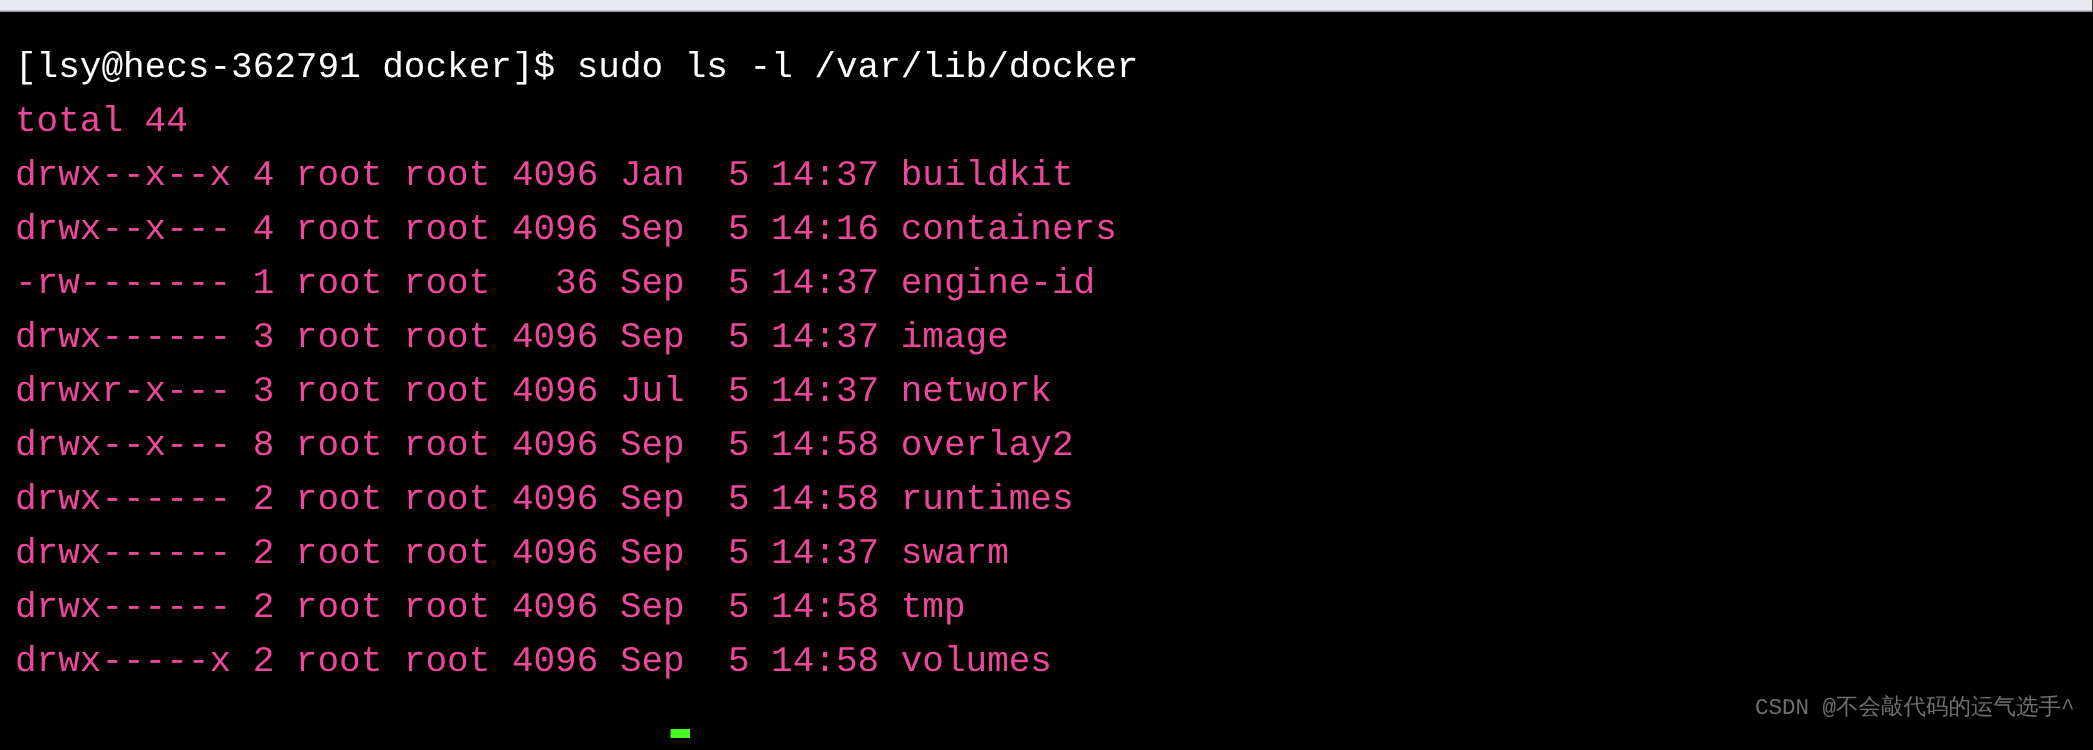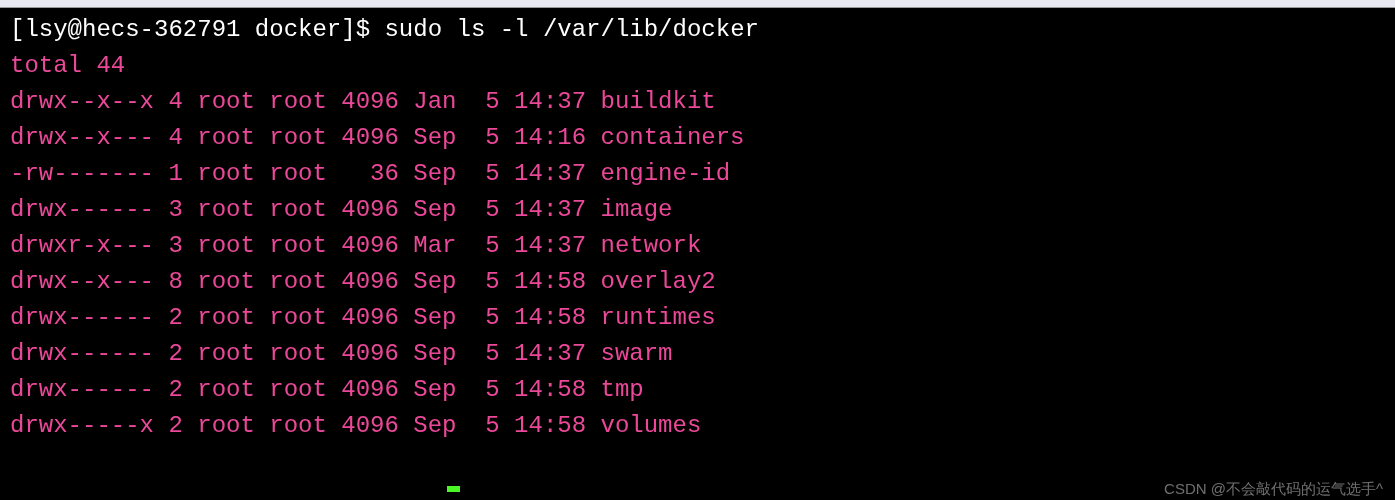--- a/index.html
+++ b/index.html
@@ -17,42 +17,42 @@
       color: #fff;
       overflow: hidden;
       position: relative;
     }
     .top-bar {
       height: 8px;
       background: #e8e8f0;
       border-bottom: 1px solid #999;
     }
     .terminal {
-      padding: 4px 10px;
+      padding: 20px 10px;
     }
     .prompt-line {
       white-space: pre;
     }
     .prompt {
       color: #fff;
     }
     .command {
       color: #fff;
     }
     .output-line {
       white-space: pre;
       color: #ec4899;
     }
     .watermark {
       position: absolute;
-      bottom: 0;
+      bottom: 16px;
       right: 12px;
       font-size: 15px;
       color: rgba(200, 200, 200, 0.55);
-      font-family: Liberation Sans, sans-serif;
+      font-family: Liberation Mono, monospace;
     }
     .cursor {
       display: inline-block;
       width: 13px;
       height: 6px;
       background: #4af626;
       vertical-align: bottom;
       margin-left: 2px;
       position: relative;
       top: -2px;
@@ -64,21 +64,21 @@
 <div class="top-bar"></div>
 
 <div class="terminal">
   <div class="prompt-line"><span class="prompt">[lsy@hecs-362791 docker]$ </span><span class="command">sudo ls -l /var/lib/docker</span></div>
   <div class="output-line">total 44</div>
   <div id="listing">
       <div class="output-line">drwx--x--x 4 root root 4096 Jan  5 14:37 buildkit</div>
       <div class="output-line">drwx--x--- 4 root root 4096 Sep  5 14:16 containers</div>
       <div class="output-line">-rw------- 1 root root   36 Sep  5 14:37 engine-id</div>
       <div class="output-line">drwx------ 3 root root 4096 Sep  5 14:37 image</div>
-      <div class="output-line">drwxr-x--- 3 root root 4096 Mar  5 14:37 network</div>
+      <div class="output-line">drwxr-x--- 3 root root 4096 Jul  5 14:37 network</div>
       <div class="output-line">drwx--x--- 8 root root 4096 Sep  5 14:58 overlay2</div>
       <div class="output-line">drwx------ 2 root root 4096 Sep  5 14:58 runtimes</div>
       <div class="output-line">drwx------ 2 root root 4096 Sep  5 14:37 swarm</div>
       <div class="output-line">drwx------ 2 root root 4096 Sep  5 14:58 tmp</div>
       <div class="output-line">drwx-----x 2 root root 4096 Sep  5 14:58 volumes</div>
     </div>
 </div>
 
 <div class="watermark">CSDN @不会敲代码的运气选手^</div>
 

